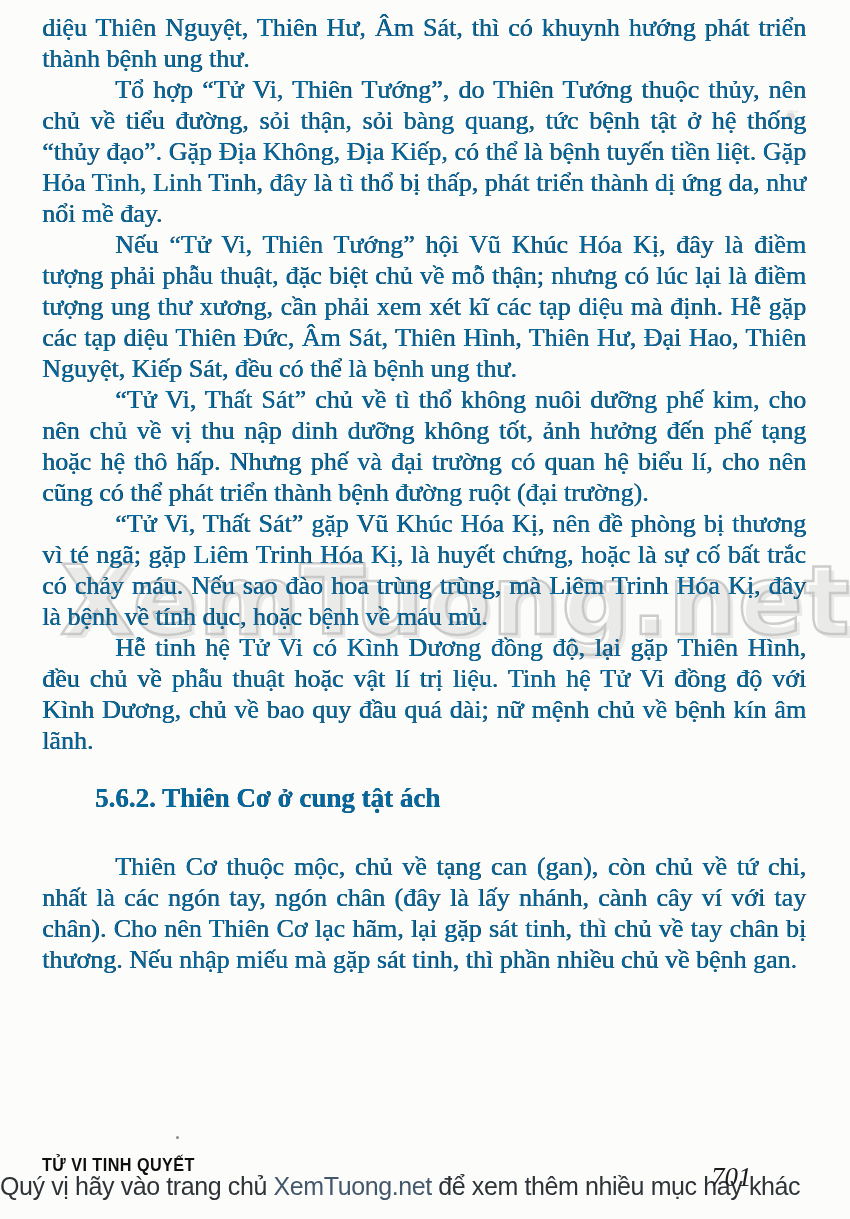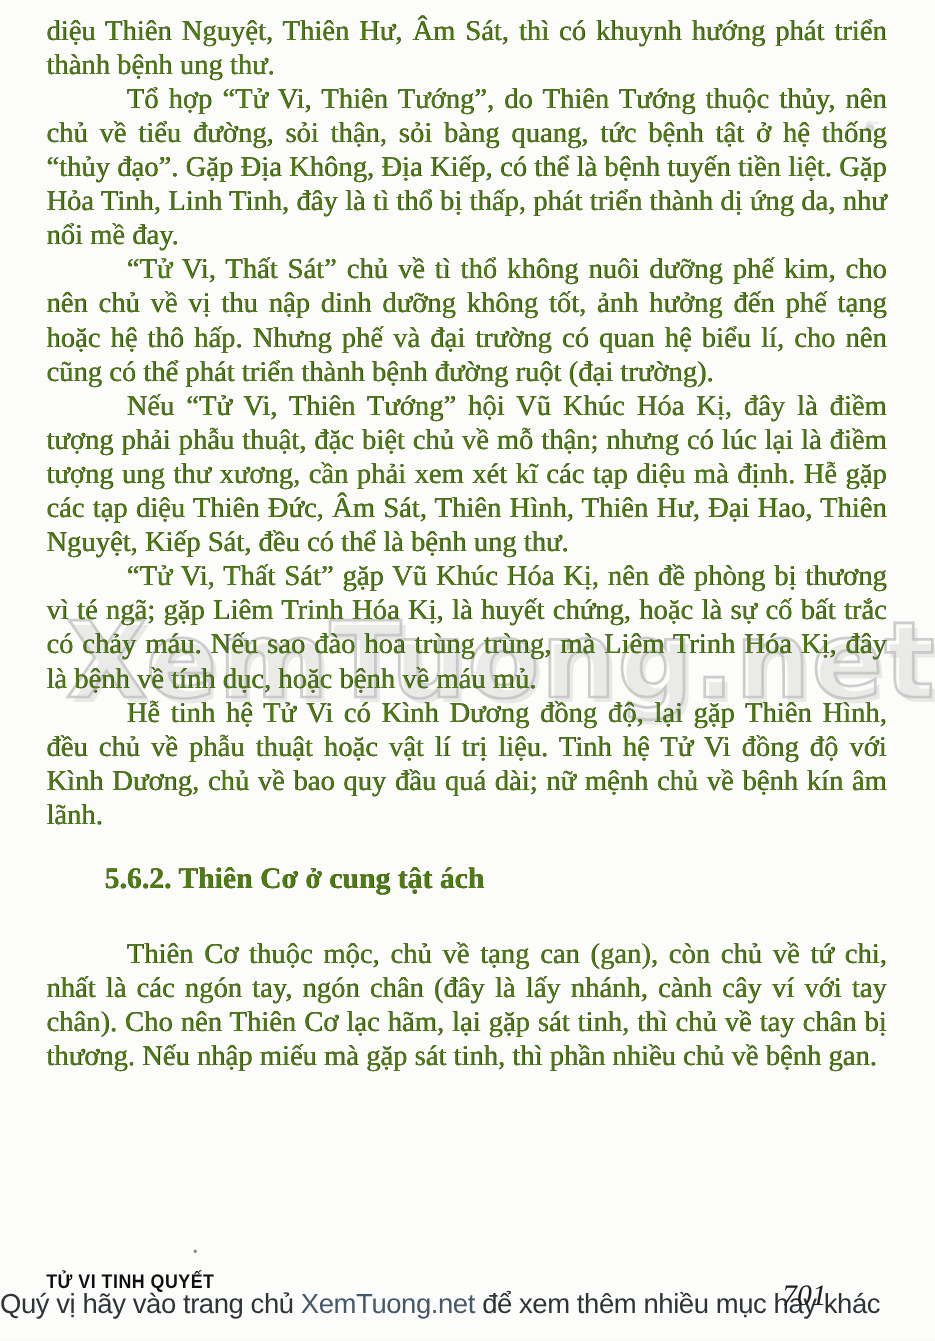--- a/index.html
+++ b/index.html
@@ -7,21 +7,21 @@
     position:relative;
     width:850px; height:1219px;
     margin:0 auto;
     background:#fcfcfa;
     overflow:hidden;
     font-family:"Liberation Serif", serif;
   }
   .content {
     position:absolute;
     left:42px; top:12px; width:764px;
-    color:#4d7c0f;
+    color:#0369a1;
     font-size:26px;
     line-height:31px;
     text-align:justify;
     z-index:2;
   }
   .content p {
     margin:0;
     text-indent:73px;
     text-shadow:0.4px 0 0 #171717; 
   }
@@ -92,22 +92,22 @@
 </head>
 <body>
 
 <div class="page">
 
   <div class="watermark">XemTuong.net</div>
 
   <div class="content">
     <p class="no-indent">diệu Thiên Nguyệt, Thiên Hư, Âm Sát, thì có khuynh hướng phát triển thành bệnh ung thư.</p>
     <p>Tổ hợp “Tử Vi, Thiên Tướng”, do Thiên Tướng thuộc thủy, nên chủ về tiểu đường, sỏi thận, sỏi bàng quang, tức bệnh tật ở hệ thống “thủy đạo”. Gặp Địa Không, Địa Kiếp, có thể là bệnh tuyến tiền liệt. Gặp Hỏa Tinh, Linh Tinh, đây là tì thổ bị thấp, phát triển thành dị ứng da, như nổi mề đay.</p>
+    <p>Nếu “Tử Vi, Thiên Tướng” hội Vũ Khúc Hóa Kị, đây là điềm tượng phải phẫu thuật, đặc biệt chủ về mỗ thận; nhưng có lúc lại là điềm tượng ung thư xương, cần phải xem xét kĩ các tạp diệu mà định. Hễ gặp các tạp diệu Thiên Đức, Âm Sát, Thiên Hình, Thiên Hư, Đại Hao, Thiên Nguyệt, Kiếp Sát, đều có thể là bệnh ung thư.</p>
     <p>“Tử Vi, Thất Sát” chủ về tì thổ không nuôi dưỡng phế kim, cho nên chủ về vị thu nập dinh dưỡng không tốt, ảnh hưởng đến phế tạng hoặc hệ thô hấp. Nhưng phế và đại trường có quan hệ biểu lí, cho nên cũng có thể phát triển thành bệnh đường ruột (đại trường).</p>
-    <p>Nếu “Tử Vi, Thiên Tướng” hội Vũ Khúc Hóa Kị, đây là điềm tượng phải phẫu thuật, đặc biệt chủ về mỗ thận; nhưng có lúc lại là điềm tượng ung thư xương, cần phải xem xét kĩ các tạp diệu mà định. Hễ gặp các tạp diệu Thiên Đức, Âm Sát, Thiên Hình, Thiên Hư, Đại Hao, Thiên Nguyệt, Kiếp Sát, đều có thể là bệnh ung thư.</p>
     <p>“Tử Vi, Thất Sát” gặp Vũ Khúc Hóa Kị, nên đề phòng bị thương vì té ngã; gặp Liêm Trinh Hóa Kị, là huyết chứng, hoặc là sự cố bất trắc có chảy máu. Nếu sao đào hoa trùng trùng, mà Liêm Trinh Hóa Kị, đây là bệnh về tính dục, hoặc bệnh về máu mủ.</p>
     <p>Hễ tinh hệ Tử Vi có Kình Dương đồng độ, lại gặp Thiên Hình, đều chủ về phẫu thuật hoặc vật lí trị liệu. Tinh hệ Tử Vi đồng độ với Kình Dương, chủ về bao quy đầu quá dài; nữ mệnh chủ về bệnh kín âm lãnh.</p>
 
     <div class="section-heading">5.6.2. Thiên Cơ ở cung tật ách</div>
 
     <p>Thiên Cơ thuộc mộc, chủ về tạng can (gan), còn chủ về tứ chi, nhất là các ngón tay, ngón chân (đây là lấy nhánh, cành cây ví với tay chân). Cho nên Thiên Cơ lạc hãm, lại gặp sát tinh, thì chủ về tay chân bị thương. Nếu nhập miếu mà gặp sát tinh, thì phần nhiều chủ về bệnh gan.</p>
   </div>
 
   <div class="book-title">TỬ VI TINH QUYẾT</div>
 

